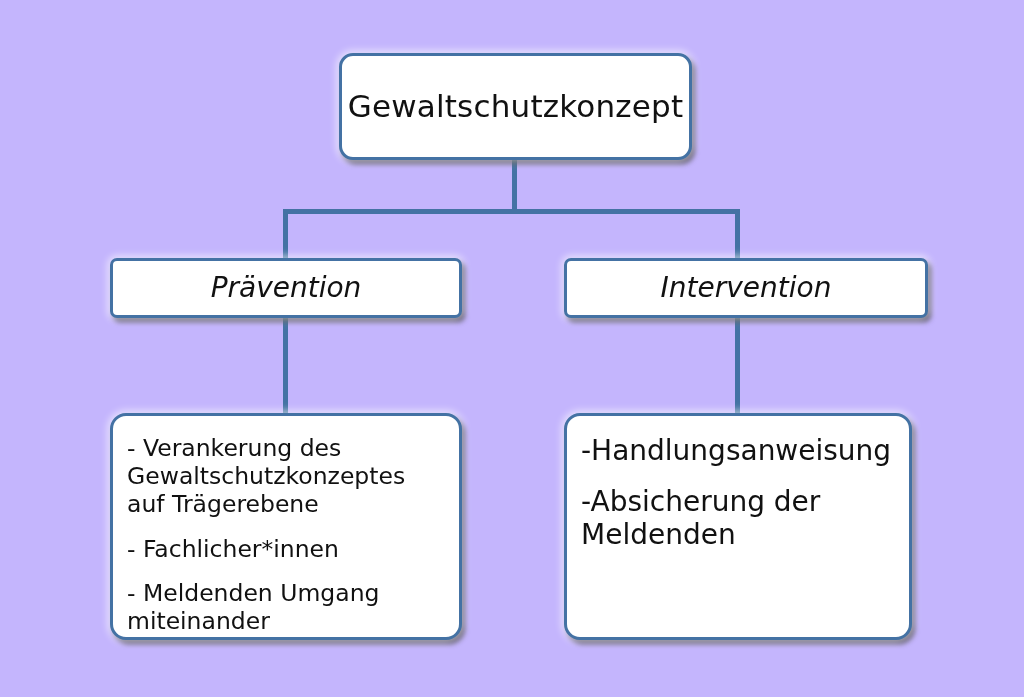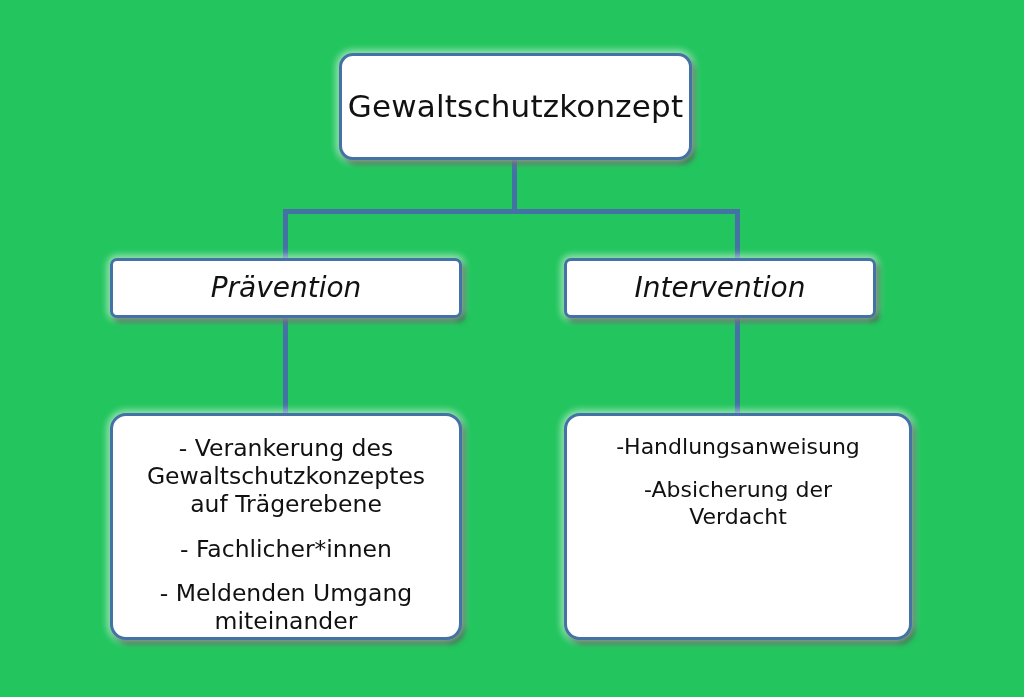--- a/index.html
+++ b/index.html
@@ -7,21 +7,21 @@
     padding: 0;
     background: #000000;
   }
   body {
     font-family: "DejaVu Sans", sans-serif;
   }
   #canvas {
     position: relative;
     width: 1024px;
     height: 697px;
-    background: #22c55e;
+    background: #c4b5fd;
     overflow: hidden;
   }
 
   
   .connector {
     position: absolute;
     background: #4472a4;
   }
 
   
@@ -58,51 +58,50 @@
     line-height: 1.1;
   }
 
   .node-branch {
     height: 60px;
     top: 258px;
     border-radius: 7px;
     font-style: italic;
   }
   .node-branch.left  { left: 110px; width: 352px; }
-  .node-branch.right { left: 564px; width: 312px; }
+  .node-branch.right { left: 564px; width: 364px; }
   .node-branch .label {
     font-size: 28px;
     line-height: 1.1;
   }
 
   .node-leaf {
     top: 413px;
     height: 227px;
     border-radius: 16px;
     padding: 18px 14px 6px 14px;
     display: block;
-    text-align: center;
   }
   .node-leaf.left  { left: 110px; width: 352px; }
   .node-leaf.right { left: 564px; width: 348px; }
 
   .bullet-list {
     margin: 0;
     padding: 0;
     list-style: none;
   }
   .bullet-list li {
     font-size: 23.5px;
     line-height: 1.2;
     margin-bottom: 16px;
     white-space: pre-line;
     text-indent: 0;
   }
   .node-leaf.right .bullet-list li {
-    font-size: 22px;
+    font-size: 28px;
     margin-bottom: 17px;
   }
   .bullet-list li:last-child { margin-bottom: 0; }
 </style>
 </head>
 <body>
 
 <div id="canvas">
 
   <div class="connector" style="left:512px; top:158px; width:5px; height:55px;"></div>
@@ -132,17 +131,17 @@
       <li>- Fachlicher*innen</li>
       <li>- Meldenden Umgang
  miteinander</li>
     </ul>
   </div>
 
   <div class="node node-leaf right">
     <ul class="bullet-list">
       <li>-Handlungsanweisung</li>
       <li>-Absicherung der
-Verdacht</li>
+Meldenden</li>
     </ul>
   </div>
 
 </div>
 
 </body></html>

